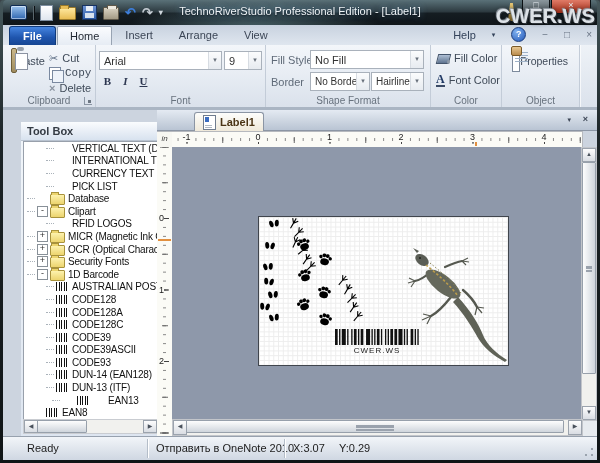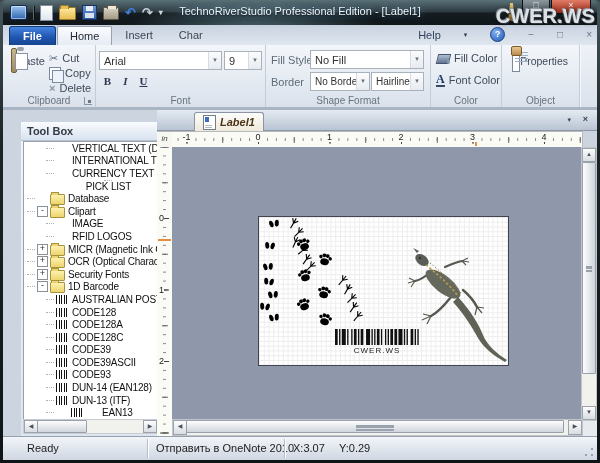--- a/index.html
+++ b/index.html
@@ -38,21 +38,21 @@
 
   
   .ribbon{position:absolute;left:3px;right:3px;top:25px;height:85px;background:#dde4ee;}
   .tabrow{position:absolute;left:0;right:0;top:0;height:20px;background:linear-gradient(180deg,#c8d2df,#dfe6ef);border-bottom:1px solid #99a4b4;}
   .filetab{position:absolute;left:6px;top:1px;width:45px;height:19px;border-radius:3px 3px 0 0;
     background:linear-gradient(180deg,#4585e0,#1f55ae 55%,#16448f);border:1px solid #103a7a;border-bottom:none;
     color:#fff;font-size:11px;font-weight:bold;text-align:center;line-height:18px;}
   .tabs{position:absolute;left:54px;top:1px;height:19px;display:flex;}
   .rtab{padding:0 13px;line-height:19px;font-size:11px;color:#3c4656;}
   .rtab.active{background:linear-gradient(180deg,#fbfcfe,#e6ecf4);border:1px solid #98a3b2;border-bottom:none;border-radius:2px 2px 0 0;color:#1f2630;padding:0 12px;}
-  .ribbon-right{position:absolute;right:5px;top:2px;display:flex;align-items:center;gap:23px;font-size:11px;color:#33425a;}
+  .ribbon-right{position:absolute;right:5px;top:2px;display:flex;align-items:center;gap:16px;font-size:11px;color:#33425a;}
   .helpcircle{width:13px;height:13px;border-radius:50%;background:radial-gradient(circle at 35% 30%,#7fb1ef,#2458b8);color:#fff;font-size:9px;font-weight:bold;text-align:center;line-height:13px;border:1px solid #1c3e7e;}
   .mdi{color:#6a7585;font-size:10px;line-height:12px;}
   .ribbon-body{position:absolute;left:0;right:0;top:20px;height:62px;display:flex;background:linear-gradient(180deg,#eef2f7,#dbe2ec);border-bottom:3px solid #aab5c3;}
   .rgroup{position:relative;height:62px;background:linear-gradient(180deg,#f3f6fa,#e3e9f1 65%,#dae1eb);border-right:1px solid #c3ccd8;box-shadow:1px 0 0 rgba(255,255,255,.7);}
   .glabel{position:absolute;left:0;right:0;bottom:1px;text-align:center;font-size:10px;color:#68727e;}
   .launcher{position:absolute;right:3px;bottom:2px;width:7px;height:7px;border:1px solid #8b96a4;border-top:none;border-right:none;}
   .launcher::after{content:"";position:absolute;right:1px;bottom:1px;width:3px;height:3px;background:#6c7682;}
   .bigbtn{position:absolute;display:flex;flex-direction:row;align-items:center;font-size:11px;color:#3f4a58;}
   .smallbtn{position:absolute;display:flex;align-items:center;gap:4px;font-size:11px;color:#3f4a58;height:14px;}
   .ic-cut{font-size:11px;color:#64748a;line-height:11px;}
@@ -100,21 +100,21 @@
   .sb-thumb{position:absolute;left:0;right:0;background:linear-gradient(90deg,#fdfdfd,#cfd5dc);border:1px solid #97a0ab;border-radius:1px;}
   .sb-grip{position:absolute;left:3px;right:3px;top:50%;height:1px;border-top:1px solid #9aa2ad;box-shadow:0 2px 0 #9aa2ad,0 -2px 0 #9aa2ad;}
   .tb-hscroll{position:absolute;left:2px;right:16px;bottom:2px;height:13px;background:#f1f1ee;border:1px solid #c9ccd1;}
   .sbh-arrow{position:absolute;top:0;bottom:0;width:12px;background:linear-gradient(180deg,#fdfdfd,#d9dde3);border:1px solid #9ba3ad;font-size:6px;color:#49515b;text-align:center;line-height:11px;}
   .sbh-thumb{position:absolute;top:0;height:11px;background:linear-gradient(180deg,#fdfdfd,#cfd5dc);border:1px solid #97a0ab;border-radius:1px;}
 
   
   .docarea{position:absolute;left:154px;right:0;top:0;bottom:1px;}
   .doctabs{position:absolute;left:0;right:0;top:0;height:20px;background:linear-gradient(180deg,#e4eaf2,#b9c4d3);border-bottom:1px solid #8b95a4;}
   .dtab{position:absolute;left:37px;top:2px;height:18px;padding:0 8px;display:flex;align-items:center;gap:4px;
-    background:linear-gradient(180deg,#fdfdfb,#efe9da);border:1px solid #8b95a4;border-bottom:none;border-radius:3px 3px 0 0;font-style:italic;}
+    background:linear-gradient(180deg,#fdfdfb,#efe9da);border:1px solid #8b95a4;border-bottom:none;border-radius:3px 3px 0 0;}
   .dtab .dlabel{font-size:11px;font-weight:bold;color:#4a3415;}
   .ic-doc{width:11px;height:13px;background:#fff;border:1px solid #6f7c8e;position:relative;}
   .ic-doc::before{content:"";position:absolute;left:1px;top:1px;width:4px;height:5px;background:#3a6cc0;}
   .ic-doc::after{content:"";position:absolute;left:1px;bottom:1px;width:7px;height:1px;background:#b0b8c2;box-shadow:0 -2px 0 #b0b8c2;}
   .dtab-ctrl{position:absolute;top:4px;font-size:9px;color:#3c4656;}
   .rcorner{position:absolute;left:0;top:21px;width:15px;height:15px;background:#f7f7f2;border:1px solid #b6b9be;border-left:none;
     font-size:8px;color:#444;text-align:center;line-height:14px;font-style:italic;}
   .hruler{position:absolute;left:15px;right:14px;top:21px;height:15px;background:#fbfbf6;border:1px solid #b6b9be;border-left:none;
     background-image:
       linear-gradient(90deg,#444 0,#444 1px,transparent 1px),
@@ -180,21 +180,22 @@
     <span class="statue"></span>
     <div class="watermark">CWER.WS</div>
   </div>
 
   <div class="ribbon">
     <div class="tabrow">
       <div class="filetab">File</div>
       <div class="tabs" id="ribbon-tabs">
           <div class="rtab active">Home</div>
           <div class="rtab">Insert</div>
-          <div class="rtab">Char</div>
+          <div class="rtab">Arrange</div>
+          <div class="rtab">View</div>
         </div>
       <div class="ribbon-right">
         <span>Help</span>
         <span style="font-size:7px;color:#33425a;">▾</span>
         <span class="helpcircle">?</span>
         <span class="mdi">−</span>
         <span class="mdi">□</span>
         <span class="mdi">×</span>
       </div>
     </div>
@@ -203,21 +204,21 @@
 
       <div class="rgroup" style="width:92px;">
         <div class="bigbtn" style="left:8px;top:3px;width:34px;">
           <span class="ic-paste"></span>
           <span>Paste</span>
         </div>
         <div class="smallbtn" style="left:46px;top:6px;">
           <span class="ic-cut">✂</span>
           <span>Cut</span>
         </div>
-        <div class="smallbtn" style="left:46px;top:21px;">
+        <div class="smallbtn" style="left:46px;top:21px;font-family:Liberation Mono, monospace;">
           <span class="ic-copy"></span>
           <span>Copy</span>
         </div>
         <div class="smallbtn" style="left:46px;top:36px;">
           <span class="ic-del">×</span>
           <span>Delete</span>
         </div>
         <div class="glabel">Clipboard</div>
         <div class="launcher"></div>
       </div>
@@ -297,21 +298,21 @@
 
     <span class="ic text"></span>
     <span class="lbl">INTERNATIONAL TEXT</span>
   </div>
           <div class="trow" style="padding-left: 22px;">
     <span class="conn"></span>
 
     <span class="ic text"></span>
     <span class="lbl">CURRENCY TEXT</span>
   </div>
-          <div class="trow" style="padding-left: 22px; flex-direction: column;">
+          <div class="trow" style="padding-left: 22px;">
     <span class="conn"></span>
 
     <span class="ic text"></span>
     <span class="lbl">PICK LIST</span>
   </div>
           <div class="trow" style="padding-left: 3px;">
     <span class="conn"></span>
     <span class="exp hid"></span>
     <span class="ic folder"></span>
     <span class="lbl">Database</span>
@@ -319,26 +320,20 @@
           <div class="trow" style="padding-left: 3px;">
     <span class="conn"></span>
     <span class="exp">-</span>
     <span class="ic folder"></span>
     <span class="lbl">Clipart</span>
   </div>
           <div class="trow" style="padding-left: 22px;">
     <span class="conn"></span>
 
     <span class="ic info"></span>
-    <span class="lbl">IMAGE</span>
-  </div>
-          <div class="trow" style="padding-left: 22px;">
-    <span class="conn"></span>
-
-    <span class="ic info"></span>
     <span class="lbl">RFID LOGOS</span>
   </div>
           <div class="trow" style="padding-left: 3px;">
     <span class="conn"></span>
     <span class="exp">+</span>
     <span class="ic folder"></span>
     <span class="lbl">MICR (Magnetic Ink Char</span>
   </div>
           <div class="trow" style="padding-left: 3px;">
     <span class="conn"></span>
@@ -405,21 +400,21 @@
 
     <span class="ic barcode"></span>
     <span class="lbl">DUN-14 (EAN128)</span>
   </div>
           <div class="trow" style="padding-left: 22px;">
     <span class="conn"></span>
 
     <span class="ic barcode"></span>
     <span class="lbl">DUN-13 (ITF)</span>
   </div>
-          <div class="trow" style="padding-left: 22px; gap: 15px;">
+          <div class="trow" style="padding-left: 28px; gap: 15px;">
     <span class="conn"></span>
 
     <span class="ic barcode"></span>
     <span class="lbl">EAN13</span>
   </div>
           <div class="trow" style="padding-left: 22px;">
 
     <span class="ic barcode"></span>
     <span class="lbl">EAN8</span>
   </div>

